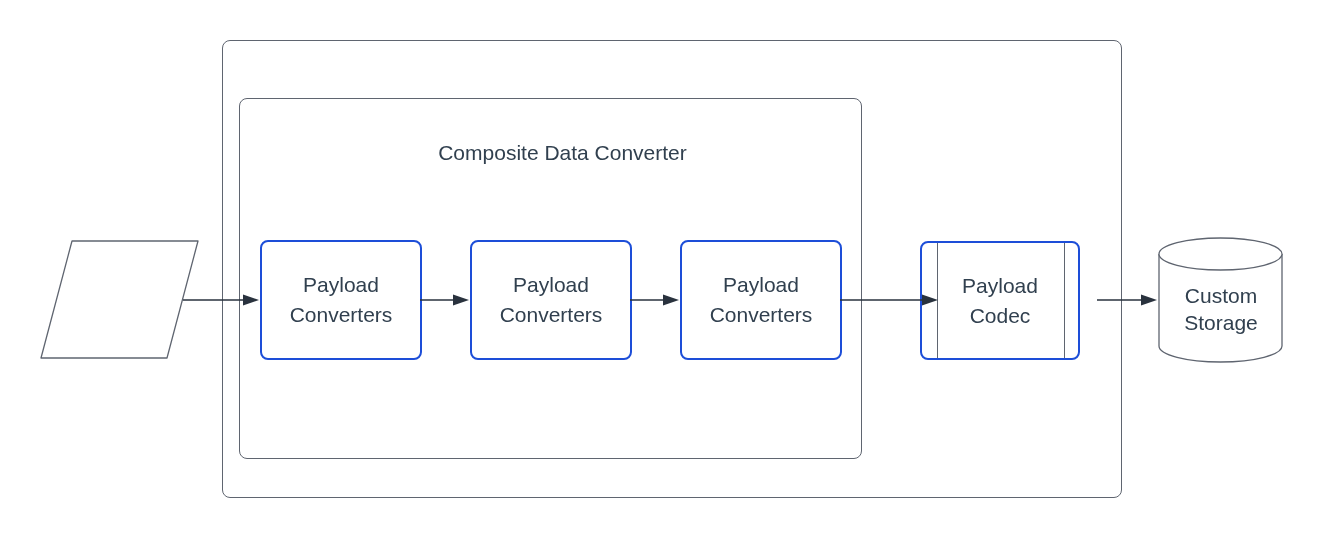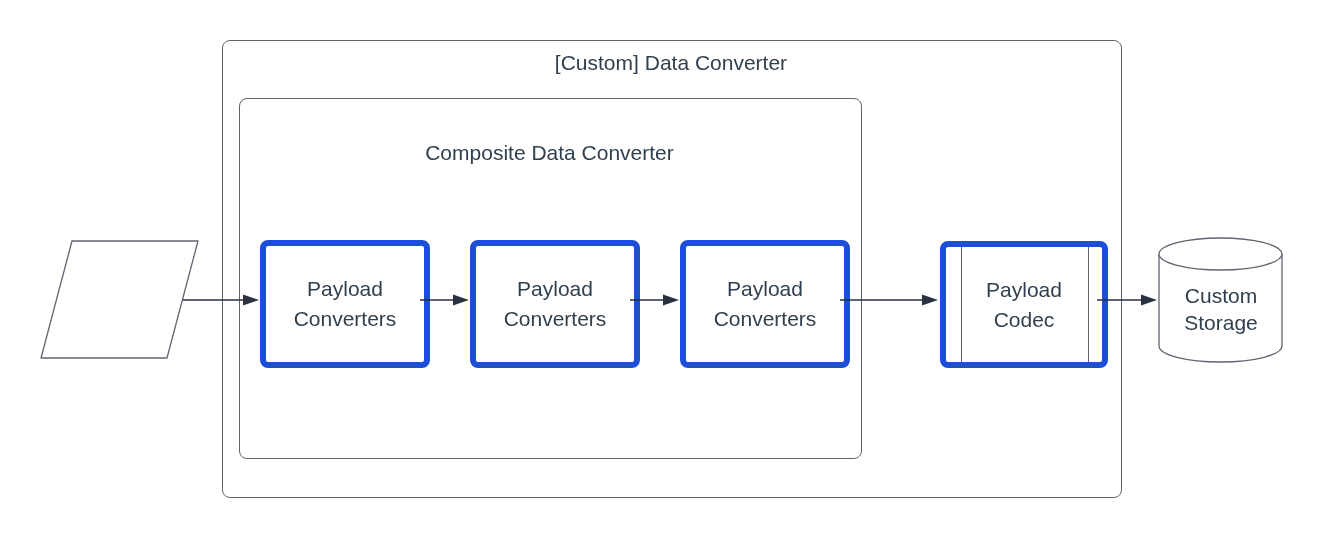--- a/index.html
+++ b/index.html
@@ -6,40 +6,40 @@
   #canvas{
     position:relative;width:1320px;height:540px;background:#ffffff;
     font-family:"Liberation Sans",sans-serif;color:#31404f;overflow:hidden;
   }
   .container-box{
     position:absolute;border:1px solid #5f6570;border-radius:8px;background:transparent;
   }
   #outer-box{left:222px;top:40px;width:898px;height:456px;}
   #inner-box{left:239px;top:98px;width:621px;height:359px;}
   .node-box{
-    position:absolute;border:6px solid #1d4ed8;border-radius:8px;background:#ffffff;
+    position:absolute;border:2px solid #1d4ed8;border-radius:8px;background:#ffffff;
     display:flex;align-items:center;justify-content:center;text-align:center;
     font-size:21px;line-height:30px;
   }
   #pc1{left:260px;top:240px;width:158px;height:116px;}
   #pc2{left:470px;top:240px;width:158px;height:116px;}
   #pc3{left:680px;top:240px;width:158px;height:116px;}
-  #codec{left:940px;top:241px;width:156px;height:115px;}
+  #codec{left:920px;top:241px;width:156px;height:115px;}
   .node-box .wrap{display:block;width:130px;}
   #codec .wrap{width:110px;}
   .codec-rails{
     position:absolute;left:15px;right:13px;top:0;bottom:0;
     border-left:1px solid #5f6570;border-right:1px solid #5f6570;
   }
   .svg-layer{position:absolute;left:0;top:0;width:1320px;height:540px;}
   .float-label{
     position:absolute;text-align:center;font-size:21px;line-height:30px;color:#31404f;
   }
   #outer-label{left:222px;top:48px;width:898px;}
-  #inner-label{left:239px;top:138px;width:621px;}
+  #inner-label{left:252px;top:138px;width:621px;}
   #input-label{left:40px;top:285px;width:158px;}
   #storage-label{left:1159px;top:282px;width:124px;line-height:27px;}
 </style>
 </head>
 <body>
 
 <div id="canvas">
 
   <div id="outer-box" class="container-box"></div>
   <div id="inner-box" class="container-box"></div>
@@ -80,17 +80,16 @@
     <g stroke="#29323e" fill="#29323e">
       <line x1="840" y1="300" x2="924" y2="300" stroke-width="1.5"></line>
       <path d="M938 300 L922 294.5 L922 305.5 Z" stroke="none"></path>
     </g>
     <g stroke="#29323e" fill="#29323e">
       <line x1="1097" y1="300" x2="1143" y2="300" stroke-width="1.5"></line>
       <path d="M1157 300 L1141 294.5 L1141 305.5 Z" stroke="none"></path>
     </g>
   </svg>
 
-  <div id="outer-label" class="float-label">[Custom] Data Converter</div>
   <div id="inner-label" class="float-label">Composite Data Converter</div>
   <div id="storage-label" class="float-label">Custom Storage</div>
 
 </div>
 
 </body></html>

